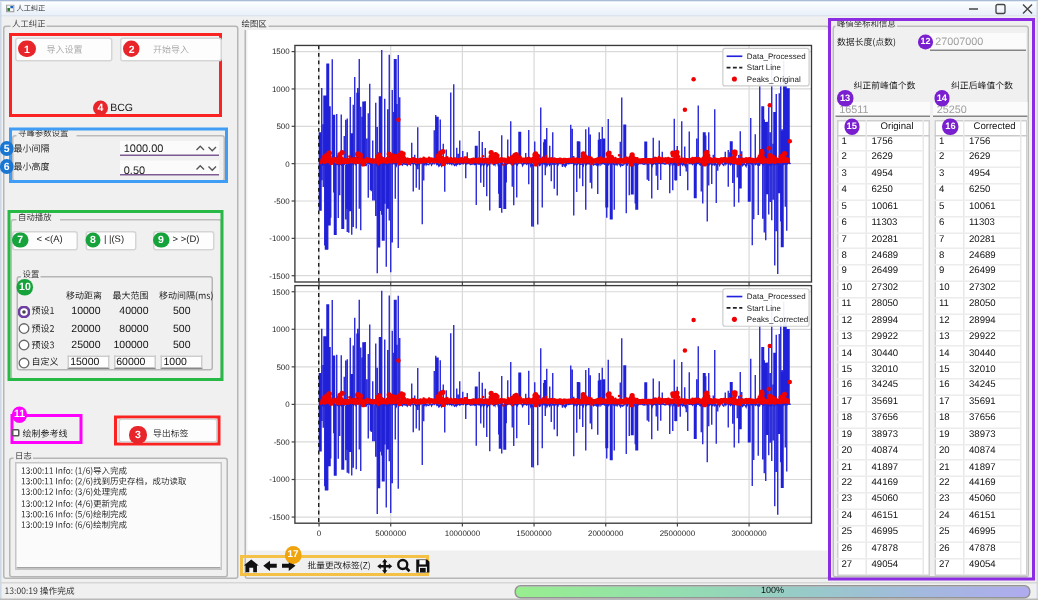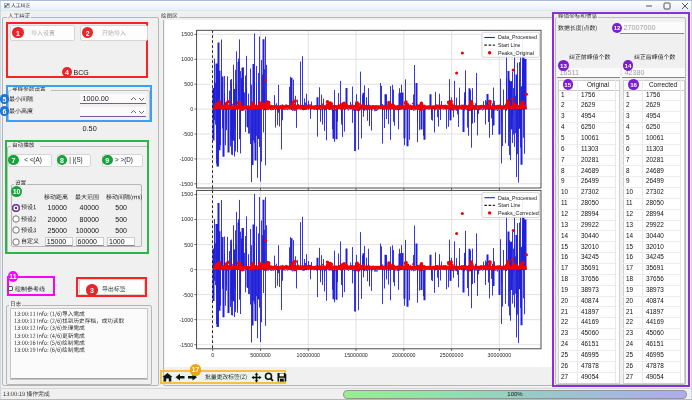--- a/index.html
+++ b/index.html
@@ -89,21 +89,21 @@
     </svg>
     <svg style="position:absolute;left:8.50px;top:108.38px;overflow:visible" width="25.00" height="8.00">
       <g fill="#111" transform="translate(0,5.16) scale(0.00600,-0.00600)">
         <use href="#q14" x="0"></use>
         <use href="#q15" x="1000"></use>
         <use href="#q18" x="2000"></use>
         <use href="#q19" x="3000"></use>
       </g>
     </svg>
     <div style="position:absolute;left:80px;top:106.5px;width:65.5px;height:10px;background:#fbfbfb;border-bottom:1.3px solid #7d5b92;"></div>
-    <span style="position:absolute;font-family:'Liberation Sans',sans-serif;font-size:7.3px;line-height:7.3px;color:#222;white-space:pre;left:82.5px;top:125px;">0.50</span>
+    <span style="position:absolute;font-family:'Liberation Sans',sans-serif;font-size:7.3px;line-height:7.3px;color:#222;white-space:pre;left:82.5px;top:110px;">0.50</span>
     <svg style="position:absolute;left:129px;top:108.5px" width="17" height="6">
       <path d="M2 4 L4.5 1.5 L7 4" fill="none" stroke="#555" stroke-width="0.9"></path>
       <path d="M10 2 L12.5 4.5 L15 2" fill="none" stroke="#555" stroke-width="0.9"></path>
     </svg>
     <div style="position:absolute;left:-0.50px;top:93.80px;width:9.8px;height:9.8px;border-radius:50%;background:#1976d2;"></div>
     <span style="position:absolute;font-family:'Liberation Sans',sans-serif;font-size:7px;line-height:7px;color:#fff;white-space:pre;font-weight:bold;left:4.4px;top:95.50px;transform:translateX(-50%);">5</span>
     <div style="position:absolute;left:-0.50px;top:106.00px;width:9.8px;height:9.8px;border-radius:50%;background:#1976d2;"></div>
     <span style="position:absolute;font-family:'Liberation Sans',sans-serif;font-size:7px;line-height:7px;color:#fff;white-space:pre;font-weight:bold;left:4.4px;top:107.70px;transform:translateX(-50%);">6</span>
     <div style="position:absolute;left:7.3px;top:145.6px;width:140.3px;height:107px;border:1px solid #bcbcbc;border-radius:2px;"></div>
     <div style="position:absolute;left:10.5px;top:142px;width:29px;height:7.5px;background:#f0f0f0;"></div>
@@ -655,21 +655,21 @@
         <use href="#q93" x="2000"></use>
         <use href="#q11" x="3000"></use>
         <use href="#q83" x="4000"></use>
         <use href="#q92" x="5000"></use>
         <use href="#q13" x="6000"></use>
       </g>
     </svg>
     <div style="position:absolute;left:557px;top:67.5px;width:62.5px;height:10px;background:#fbfbfb;border-bottom:1.2px solid #858585;"></div>
     <span style="position:absolute;font-family:'Liberation Sans',sans-serif;font-size:7.2px;line-height:7.2px;color:#9f9f9f;white-space:pre;left:559.5px;top:68.90px;">16511</span>
     <div style="position:absolute;left:622px;top:67.5px;width:62.5px;height:10px;background:#fbfbfb;border-bottom:1.2px solid #858585;"></div>
-    <span style="position:absolute;font-family:'Liberation Sans',sans-serif;font-size:7.2px;line-height:7.2px;color:#9f9f9f;white-space:pre;left:624.5px;top:68.90px;">42380</span>
+    <span style="position:absolute;font-family:'Liberation Sans',sans-serif;font-size:7.2px;line-height:7.2px;color:#9f9f9f;white-space:pre;left:624.5px;top:68.90px;">25250</span>
     <div style="position:absolute;left:558.00px;top:60.00px;width:10.8px;height:10.8px;border-radius:50%;background:#7a1fd0;"></div>
     <span style="position:absolute;font-family:'Liberation Sans',sans-serif;font-size:6.2px;line-height:6.2px;color:#fff;white-space:pre;font-weight:bold;left:563.4px;top:62.60px;transform:translateX(-50%);">13</span>
     <div style="position:absolute;left:622.50px;top:60.00px;width:10.8px;height:10.8px;border-radius:50%;background:#7a1fd0;"></div>
     <span style="position:absolute;font-family:'Liberation Sans',sans-serif;font-size:6.2px;line-height:6.2px;color:#fff;white-space:pre;font-weight:bold;left:627.9px;top:62.60px;transform:translateX(-50%);">14</span>
     <div style="position:absolute;left:557.5px;top:79.5px;width:62.5px;height:304px;background:#fff;border:1px solid #cfcfcf;"></div>
     <div style="position:absolute;left:558.0px;top:89.5px;width:61.5px;height:0px;border-top:1px solid #c9c9c9;"></div>
     <span style="position:absolute;font-family:'Liberation Sans',sans-serif;font-size:6.4px;line-height:6.4px;color:#111;white-space:pre;left:598.0px;top:81.60px;transform:translateX(-50%);">Original</span>
     <div style="position:absolute;left:576.5px;top:80px;width:0.8px;height:303px;background:#e8e8e8;"></div>
     <div style="position:absolute;left:615.0px;top:80px;width:0.8px;height:303px;background:#e8e8e8;"></div>
     <span style="position:absolute;font-family:'Liberation Sans',sans-serif;font-size:6.4px;line-height:6.4px;color:#111;white-space:pre;left:561.0px;top:91.60px;">1</span>

